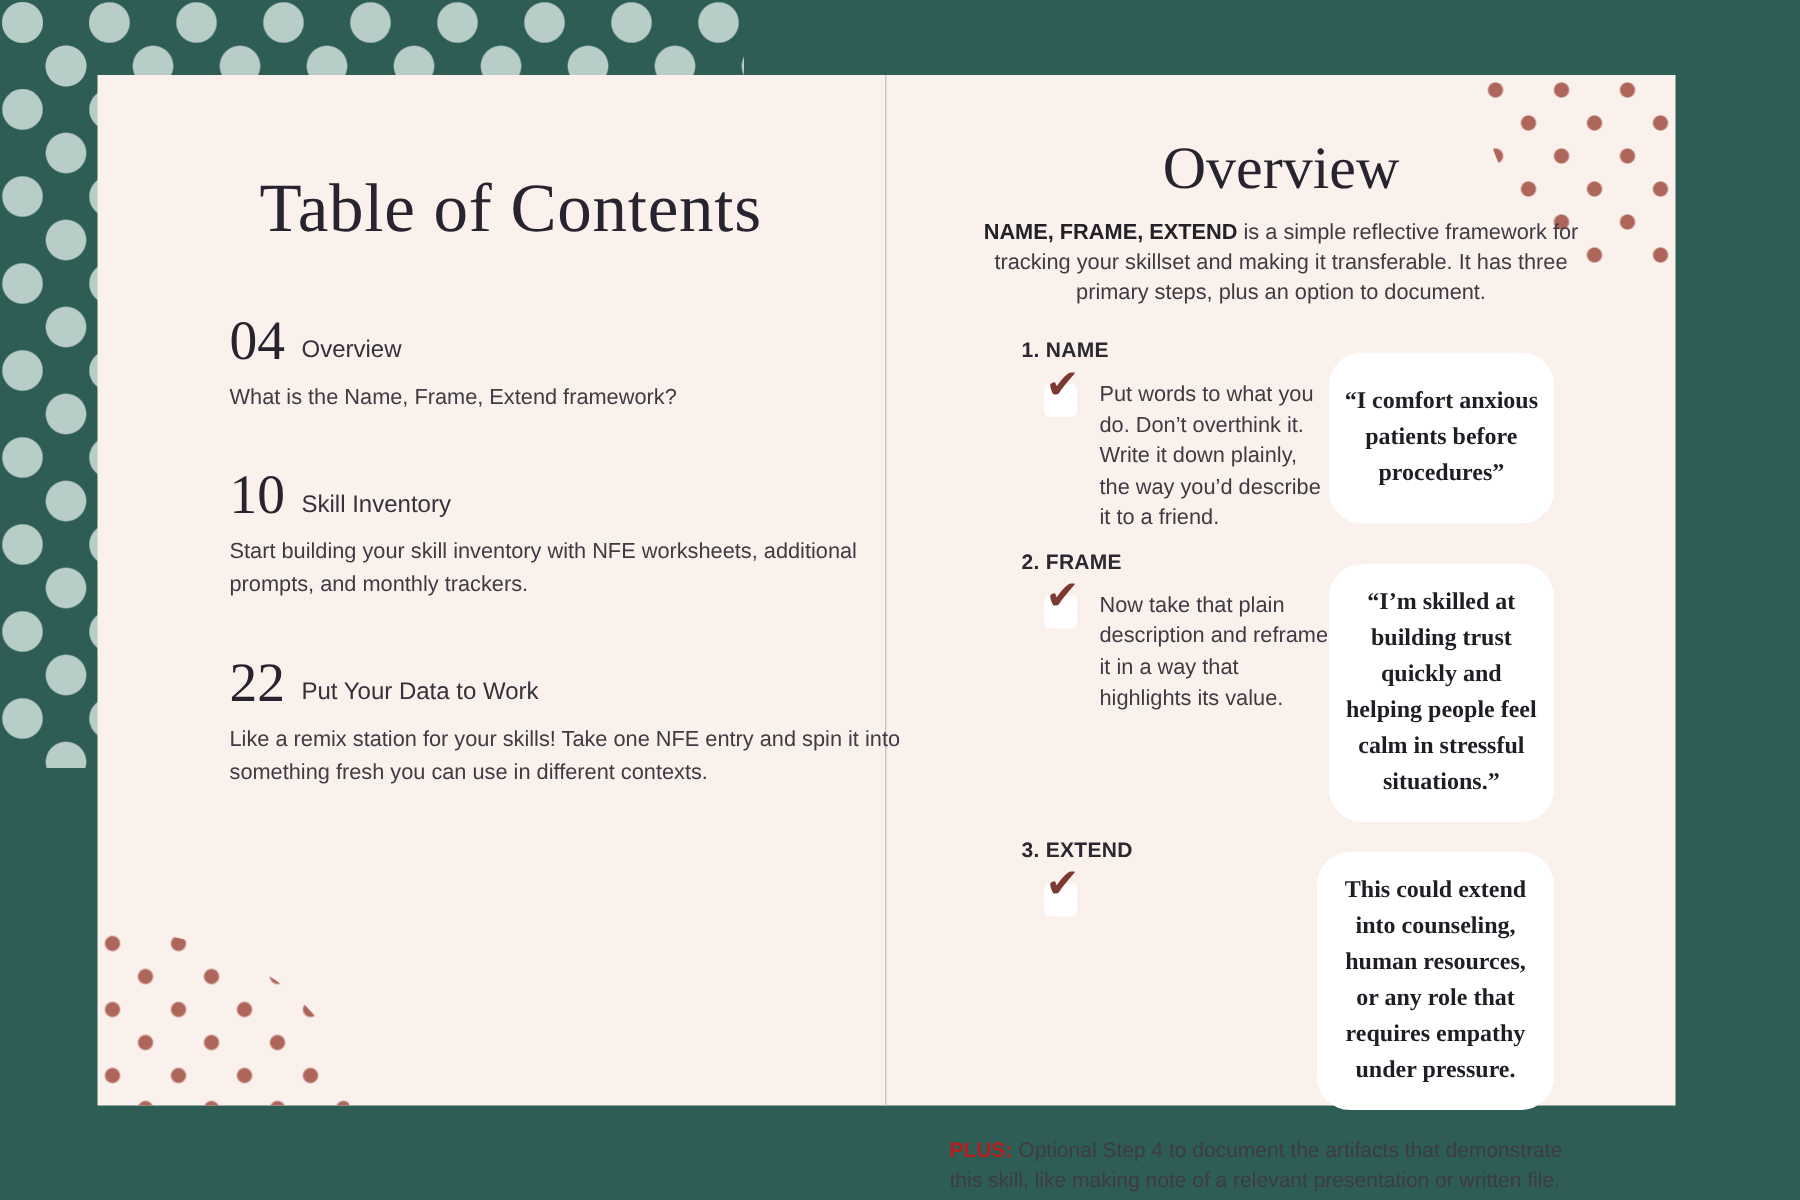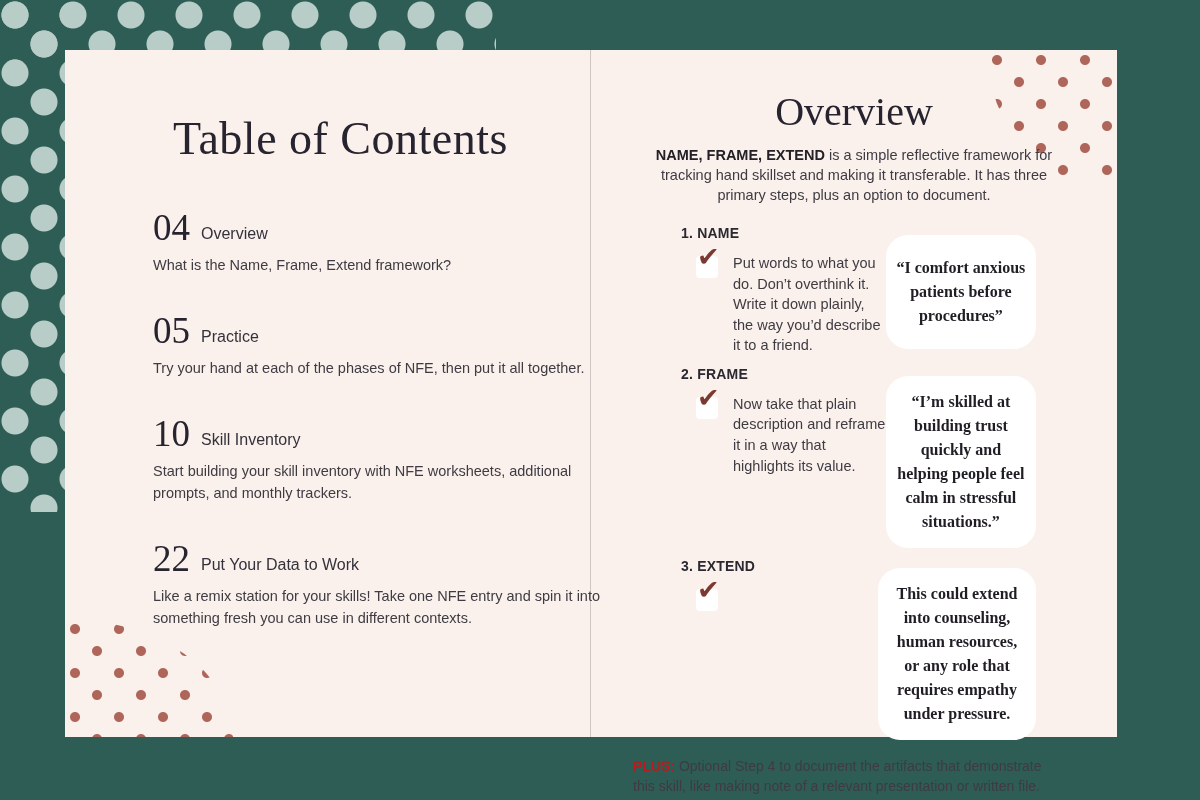--- a/index.html
+++ b/index.html
@@ -83,27 +83,20 @@
     <div class="toc-list">
 
       <div class="toc-entry">
         <div class="toc-head">
           <span class="toc-num">04</span>
           <span class="toc-label">Overview</span>
         </div>
         <div class="toc-desc">What is the Name, Frame, Extend framework?</div>
       </div>
 
-      <div class="toc-entry">
-        <div class="toc-head">
-          <span class="toc-num">05</span>
-          <span class="toc-label">Practice</span>
-        </div>
-        <div class="toc-desc">Try your hand at each of the phases of NFE, then put it all together.</div>
-      </div>
 
       <div class="toc-entry">
         <div class="toc-head">
           <span class="toc-num">10</span>
           <span class="toc-label">Skill Inventory</span>
         </div>
         <div class="toc-desc">Start building your skill inventory with NFE worksheets, additional prompts, and monthly trackers.</div>
       </div>
 
       <div class="toc-entry">
@@ -113,21 +106,21 @@
         </div>
         <div class="toc-desc">Like a remix station for your skills! Take one NFE entry and spin it into something fresh you can use in different contexts.</div>
       </div>
 
     </div>
   </div>
 
   <div class="half right-page">
     <div class="rp-title">Overview</div>
     <div class="rp-intro">
-      <b>NAME, FRAME, EXTEND</b><span> is a simple reflective framework for tracking hand skillset and making it transferable. It has three primary steps, plus an option to document.</span>
+      <b>NAME, FRAME, EXTEND</b><span> is a simple reflective framework for tracking your skillset and making it transferable. It has three primary steps, plus an option to document.</span>
     </div>
 
     <div class="steps">
 
       <div class="step">
         <div class="step-heading">1. NAME</div>
         <div class="step-row">
           <div class="checkbox">
               <span class="mark">✔</span>
             </div>

